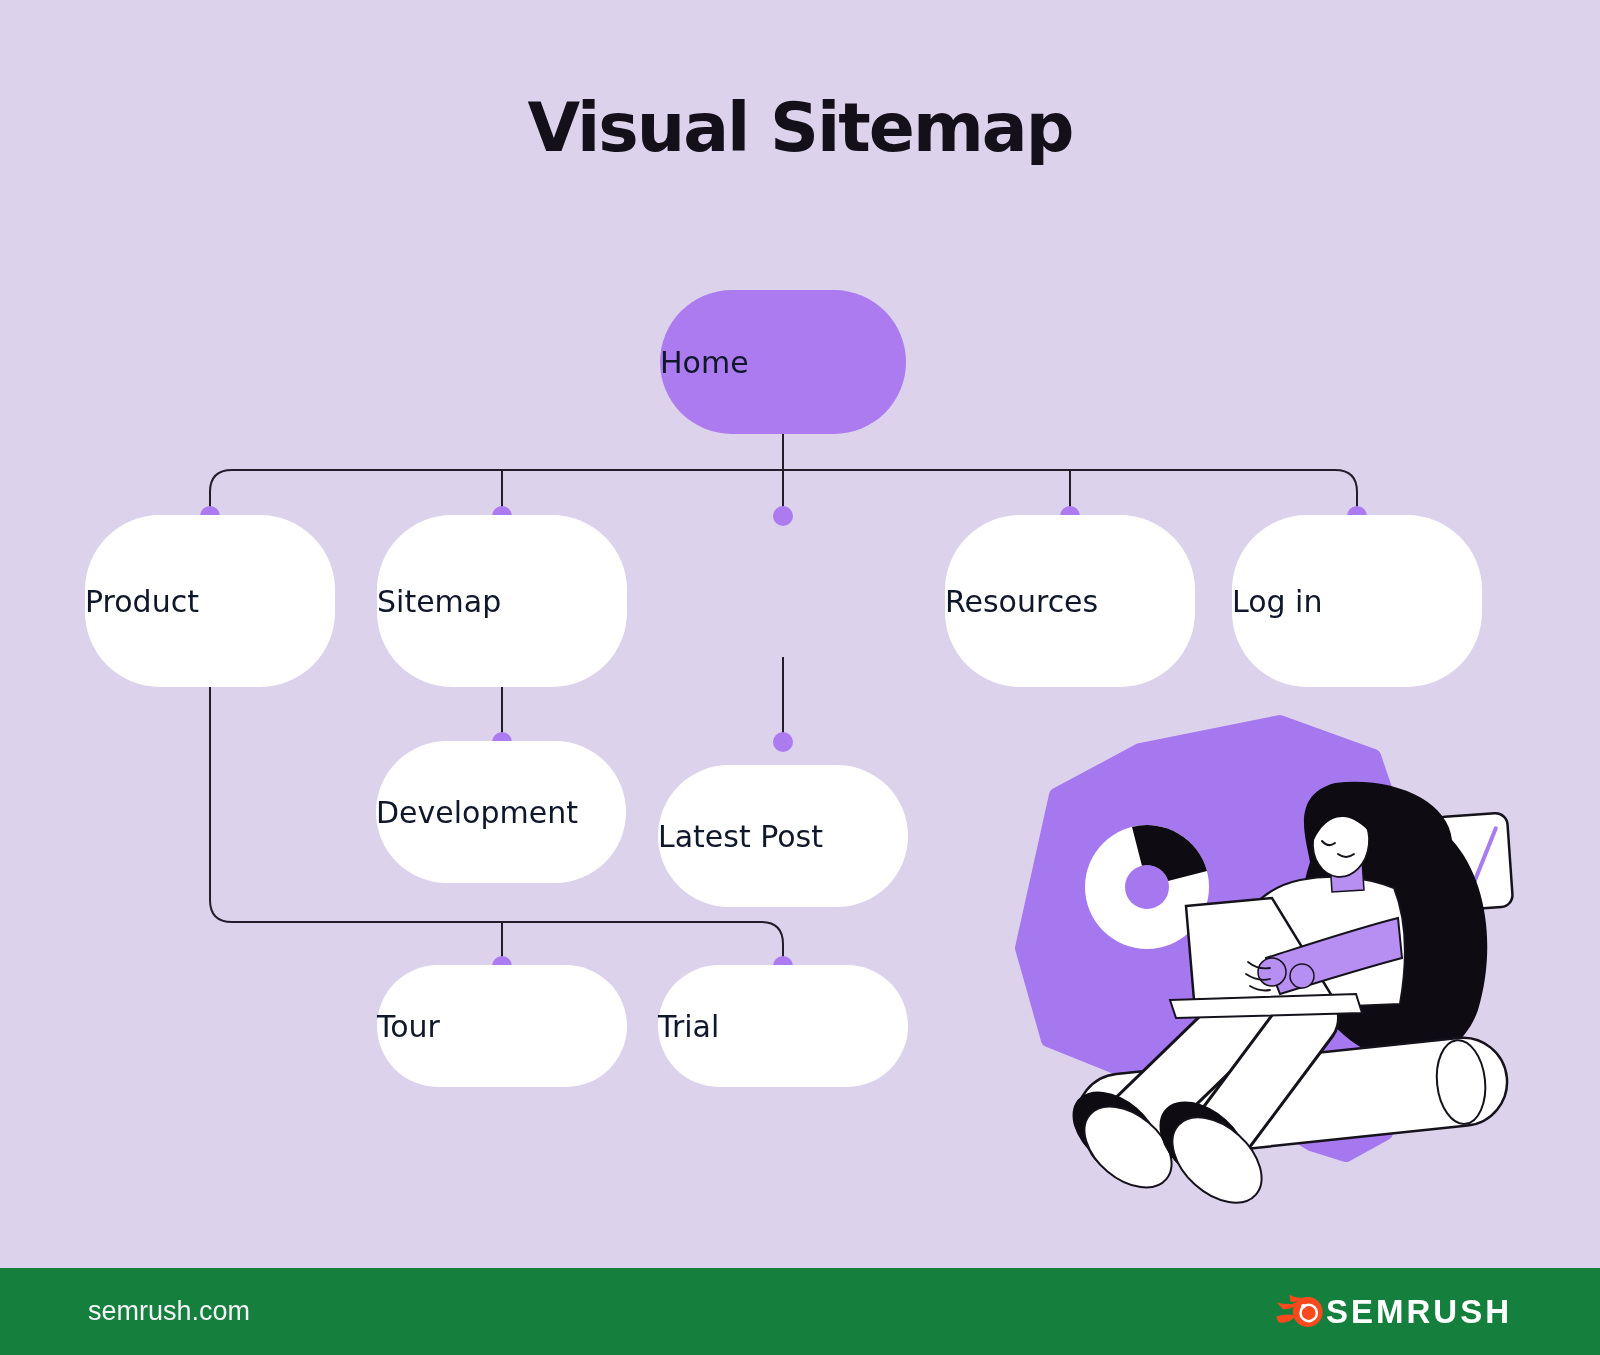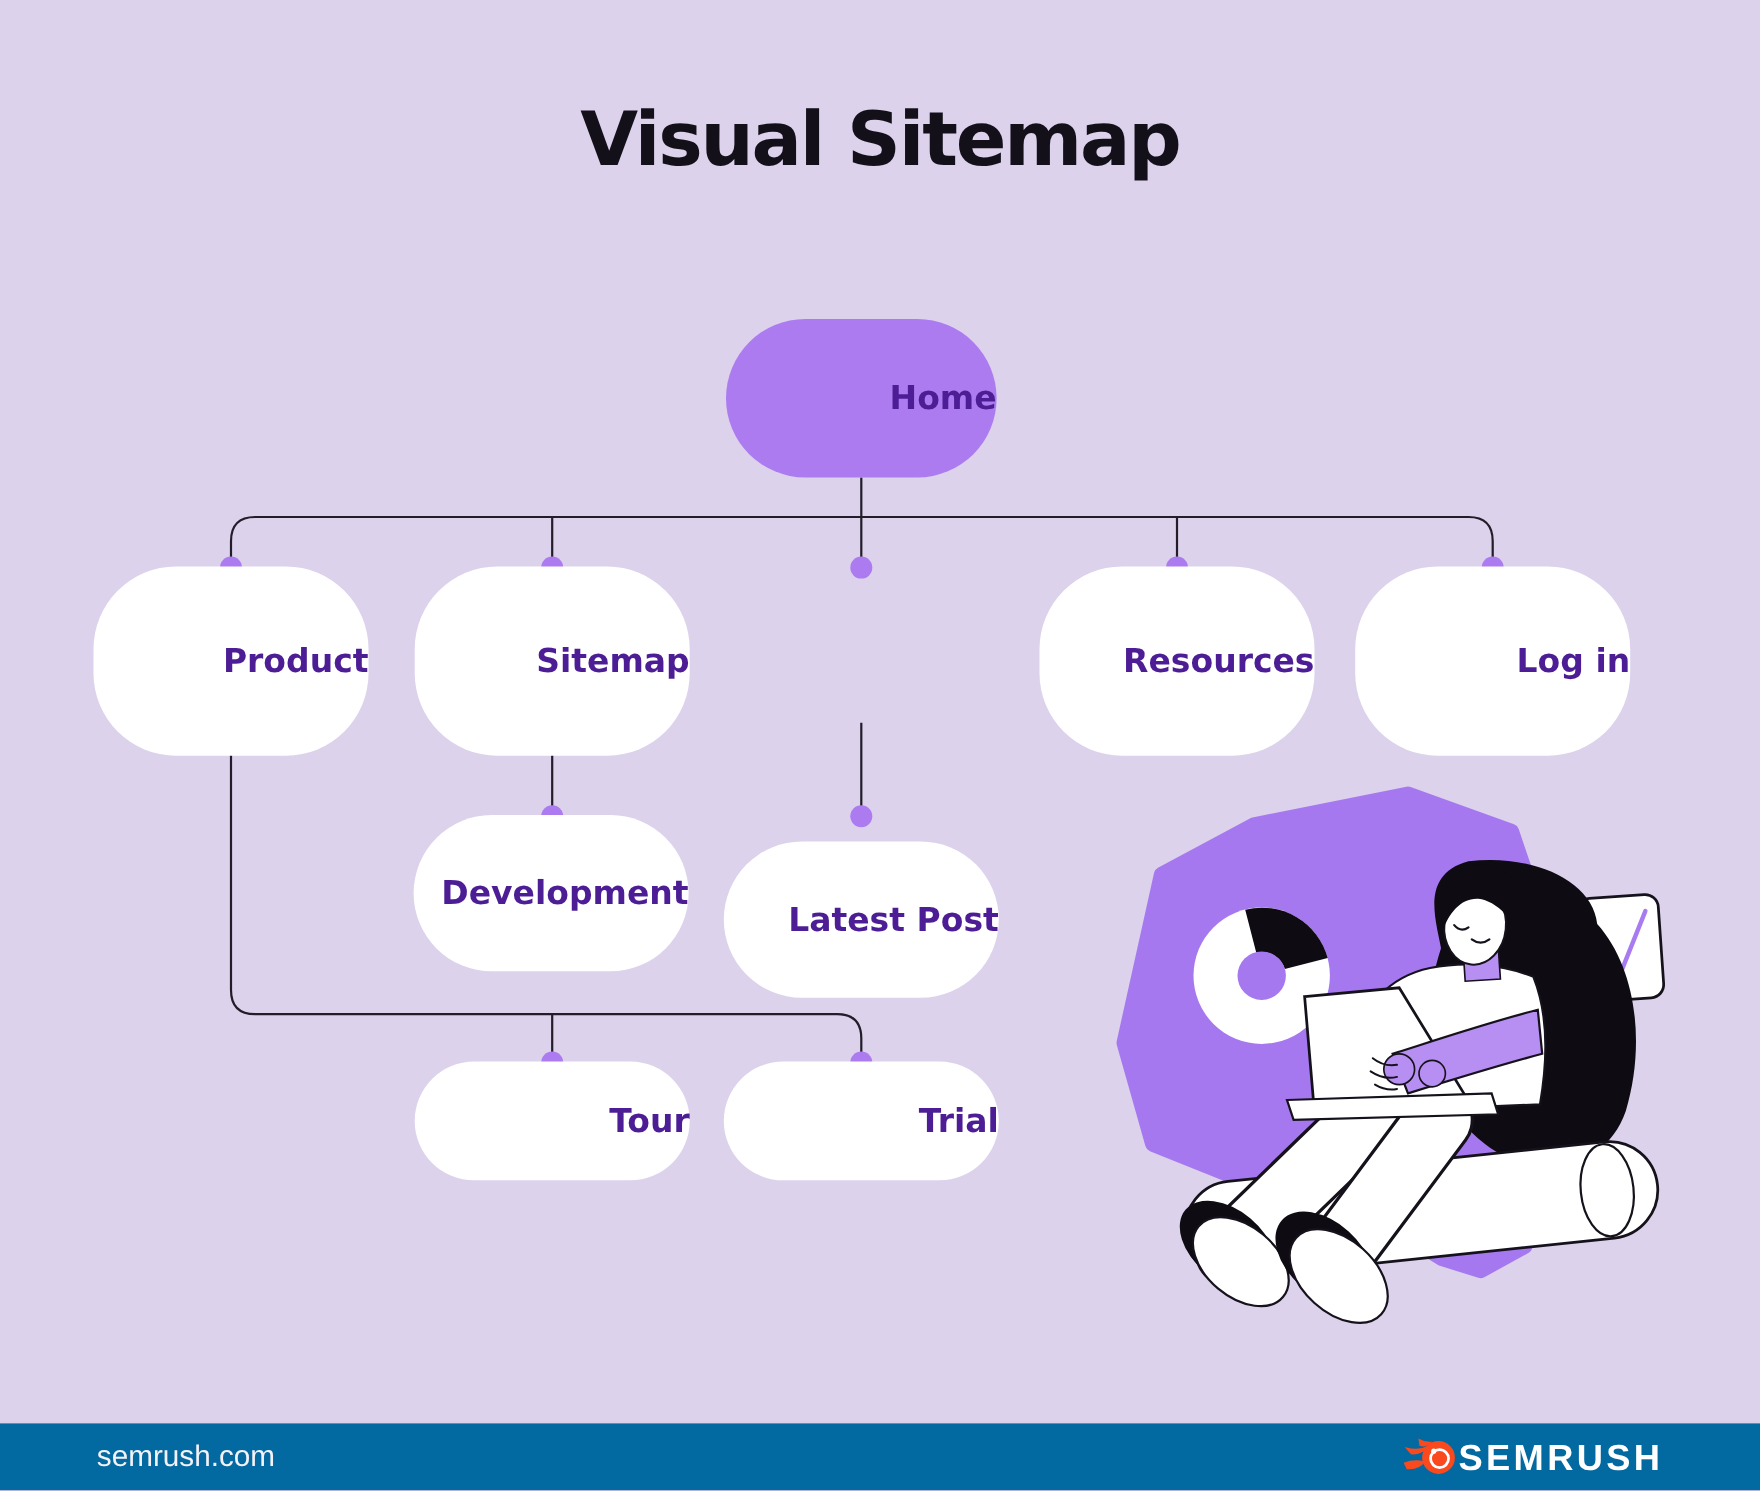--- a/index.html
+++ b/index.html
@@ -8,30 +8,30 @@
     background:#DCD2EC;
     font-family:"DejaVu Sans","Liberation Sans",sans-serif;
   }
   .title{
     position:absolute;left:0;right:0;top:88px;
     text-align:center;font-size:68px;font-weight:700;letter-spacing:-2px;
     color:#14101A;
   }
   .lines{position:absolute;left:0;top:0;width:1600px;height:1355px;pointer-events:none;}
   .node{
-    position:absolute;display:flex;align-items:center;justify-content:flex-end;
+    position:absolute;display:flex;align-items:center;justify-content:flex-start;
     background:#FFFFFF;border-radius:75px;
-    font-size:30px;font-weight:700;color:#4c1d95;letter-spacing:0px;
+    font-size:30px;font-weight:400;color:#0f172a;letter-spacing:0px;
   }
   .node.root{background:#AC7BF0;}
   .lvl1{top:515px;width:250px;height:172px;}
   .lvl2{top:741px;width:250px;height:142px;}
-  .lvl3{top:965px;width:250px;height:108px;}
+  .lvl3{top:965px;width:250px;height:122px;}
   .footer{
-    position:absolute;left:0;right:0;bottom:0;height:61px;background:#0369a1;
+    position:absolute;left:0;right:0;bottom:0;height:87px;background:#15803d;
     display:flex;align-items:center;justify-content:space-between;
     padding:0 88px;box-sizing:border-box;
   }
   .site{color:#F4F1F7;font-size:27px;font-weight:400;font-family:"Liberation Sans",sans-serif;}
   .brandwrap{display:flex;align-items:center;}
   .brand{color:#FFFFFF;font-size:33px;font-weight:700;letter-spacing:3px;font-family:"Liberation Sans",sans-serif;}
   .illus{position:absolute;left:1000px;top:690px;width:540px;height:560px;}
 </style>
 </head>
 <body>

